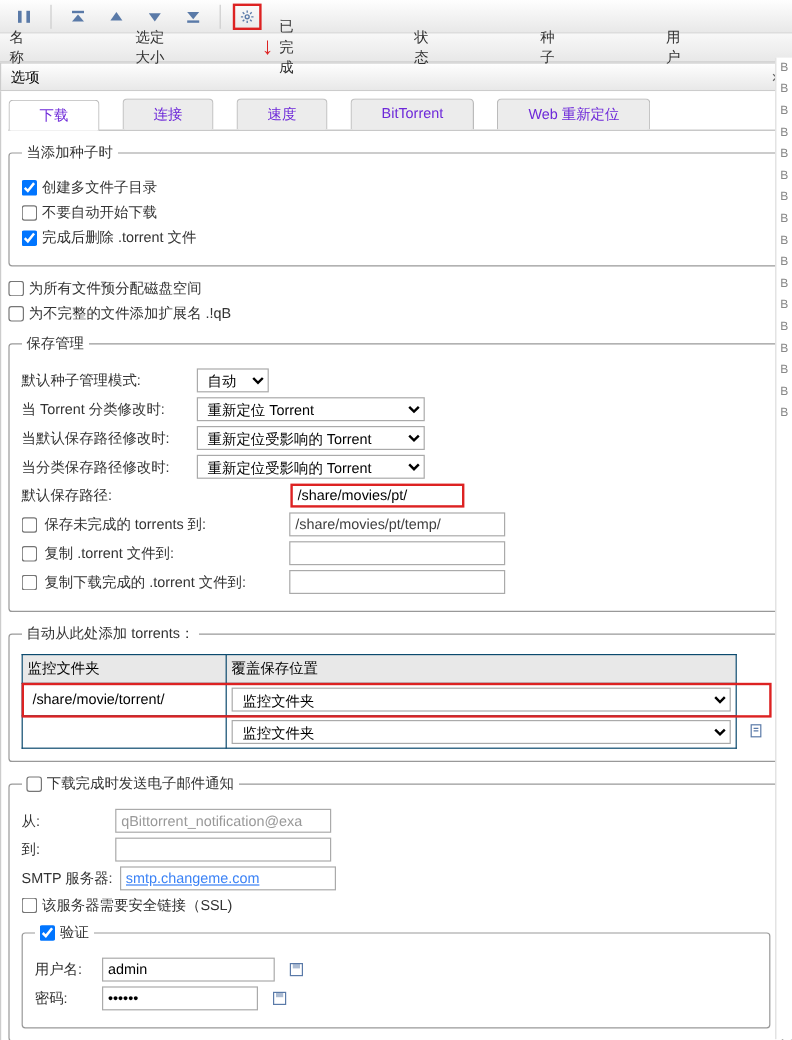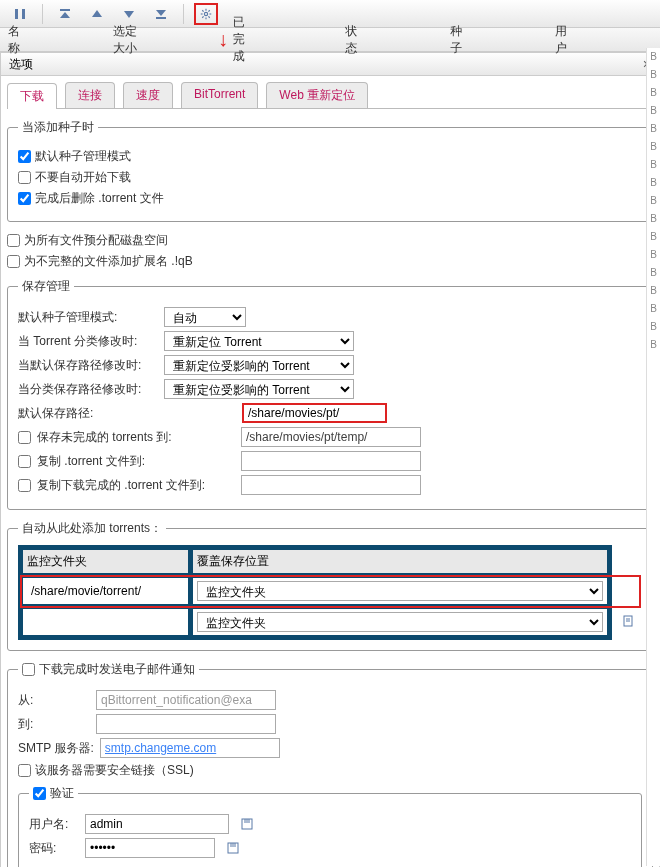--- a/index.html
+++ b/index.html
@@ -66,29 +66,29 @@
       border-right: 1px solid #ccc;
       padding: 6px;
       background: #fff;
     }
     .tabs {
       display: flex;
       border-bottom: 1px solid #bbb;
       margin-bottom: 10px;
     }
     .tab {
-      padding: 4px 12px;
+      padding: 4px 25px;
       border: 1px solid #bbb;
       border-bottom: none;
       background: #ececec;
       border-radius: 4px 4px 0 0;
-      margin-right: 8px;
+      margin-right: 19px;
       cursor: pointer;
       font-size: 12px;
-      color: #be185d;
+      color: #6d28d9;
     }
     .tab.active {
       background: #fff;
       position: relative;
       top: 1px;
     }
     fieldset {
       border: 1px solid #999;
       border-radius: 3px;
       margin-bottom: 10px;
@@ -120,21 +120,21 @@
       height: 20px;
       background: #fff;
     }
     .red-box { border: 2px solid #d22 !important; }
     .red-outline { outline: 2px solid #d22; outline-offset: -1px; }
     table.monitor {
       width: 100%;
       border-collapse: collapse;
     }
     table.monitor th, table.monitor td {
-      border: 5px solid #0c4a6e;
+      border: 1px solid #0c4a6e;
       padding: 3px 4px;
       text-align: left;
       font-weight: normal;
       font-size: 12px;
     }
     table.monitor th { background: #e8e8e8; }
     .doc-icon {
       display: inline-block;
       width: 14px; height: 14px;
       margin-left: 6px;
@@ -232,21 +232,21 @@
     <div class="tab">速度</div>
     <div class="tab">BitTorrent</div>
     <div class="tab">Web 重新定位</div>
   </div>
 
   <fieldset>
     <legend>当添加种子时</legend>
     <div class="row">
         <label>
           <input type="checkbox" class="check" checked="" style="">
-          <span>默认种子管理模式</span>
+          <span>创建多文件子目录</span>
         </label>
       </div>
     <div class="row">
         <label>
           <input type="checkbox" class="check" style="">
           <span>不要自动开始下载</span>
         </label>
       </div>
     <div class="row">
         <label>
@@ -266,21 +266,21 @@
       <label>
         <input type="checkbox" class="check" style="">
         <span>为不完整的文件添加扩展名 .!qB</span>
       </label>
     </div>
 
   <fieldset>
     <legend>保存管理</legend>
     <div class="row">
       <span class="inline-label">默认种子管理模式:</span>
-      <select style="width:82px"><option>自动</option></select>
+      <select style="width:60px"><option>自动</option></select>
     </div>
     <div class="row">
       <span class="inline-label">当 Torrent 分类修改时:</span>
       <select style="width:190px"><option>重新定位 Torrent</option></select>
     </div>
     <div class="row">
       <span class="inline-label">当默认保存路径修改时:</span>
       <select style="width:190px"><option>重新定位受影响的 Torrent</option></select>
     </div>
     <div class="row">

